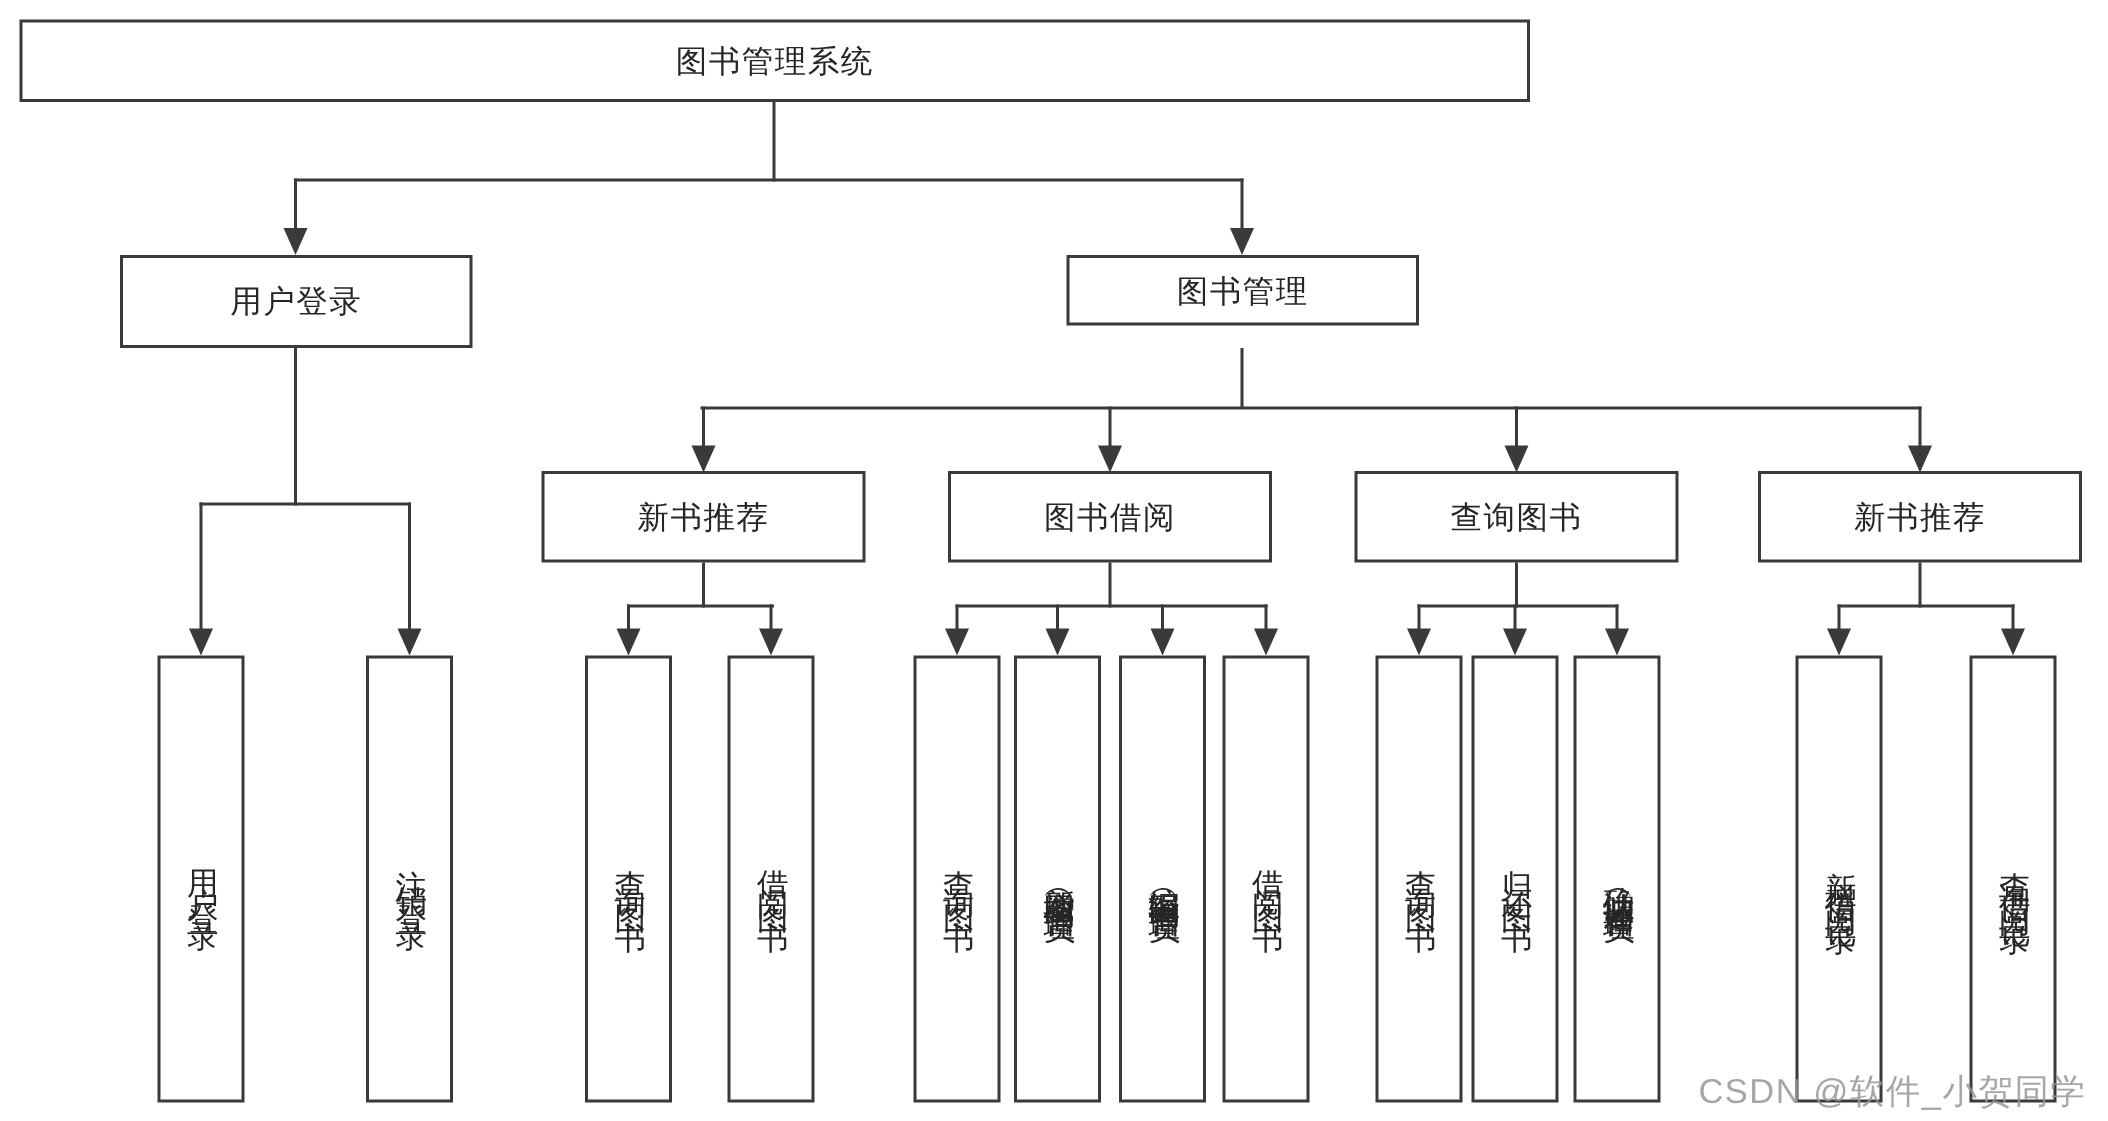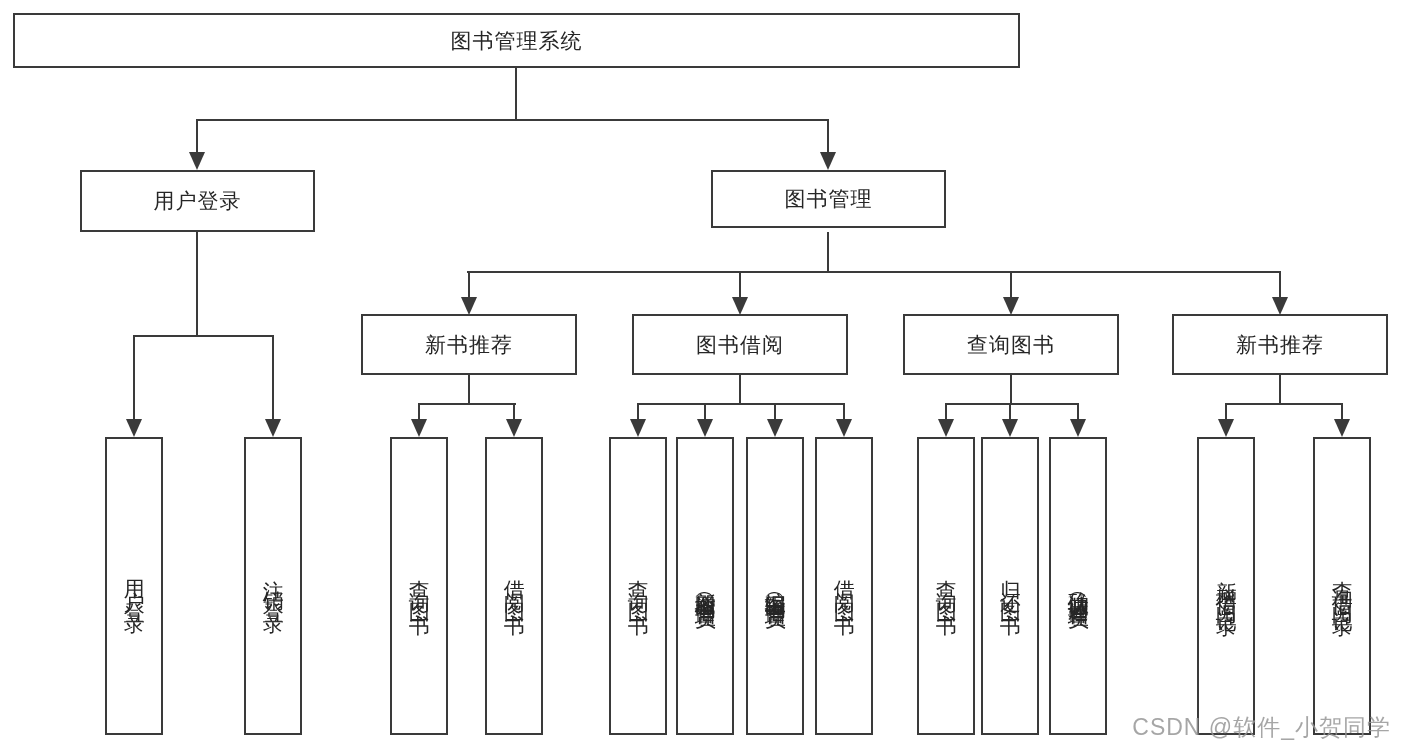--- a/index.html
+++ b/index.html
@@ -41,21 +41,21 @@
   <div class="vline" style="left:515px;top:68px;width:2px;height:53px;"></div>
   <div class="hline" style="left:196px;top:119px;width:633px;height:2px;"></div>
   <div class="vline" style="left:196px;top:119px;width:2px;height:35px;"></div>
   <div class="vline" style="left:827px;top:119px;width:2px;height:35px;"></div>
   <div class="arrow" style="left:189px;top:152px;"></div>
   <div class="arrow" style="left:820px;top:152px;"></div>
 
   <div class="box hbox" style="left:80px;top:170px;width:235px;height:62px;">
     <span>用户登录</span>
   </div>
-  <div class="box hbox" style="left:711px;top:170px;width:235px;height:58px;">
+  <div class="box hbox" style="left:711px;top:170px;width:235px;height:47px;">
     <span>图书管理</span>
   </div>
 
   <div class="vline" style="left:196px;top:232px;width:2px;height:105px;"></div>
   <div class="hline" style="left:133px;top:335px;width:141px;height:2px;"></div>
   <div class="vline" style="left:133px;top:335px;width:2px;height:85px;"></div>
   <div class="vline" style="left:272px;top:335px;width:2px;height:85px;"></div>
   <div class="arrow" style="left:126px;top:419px;"></div>
   <div class="arrow" style="left:265px;top:419px;"></div>
 

